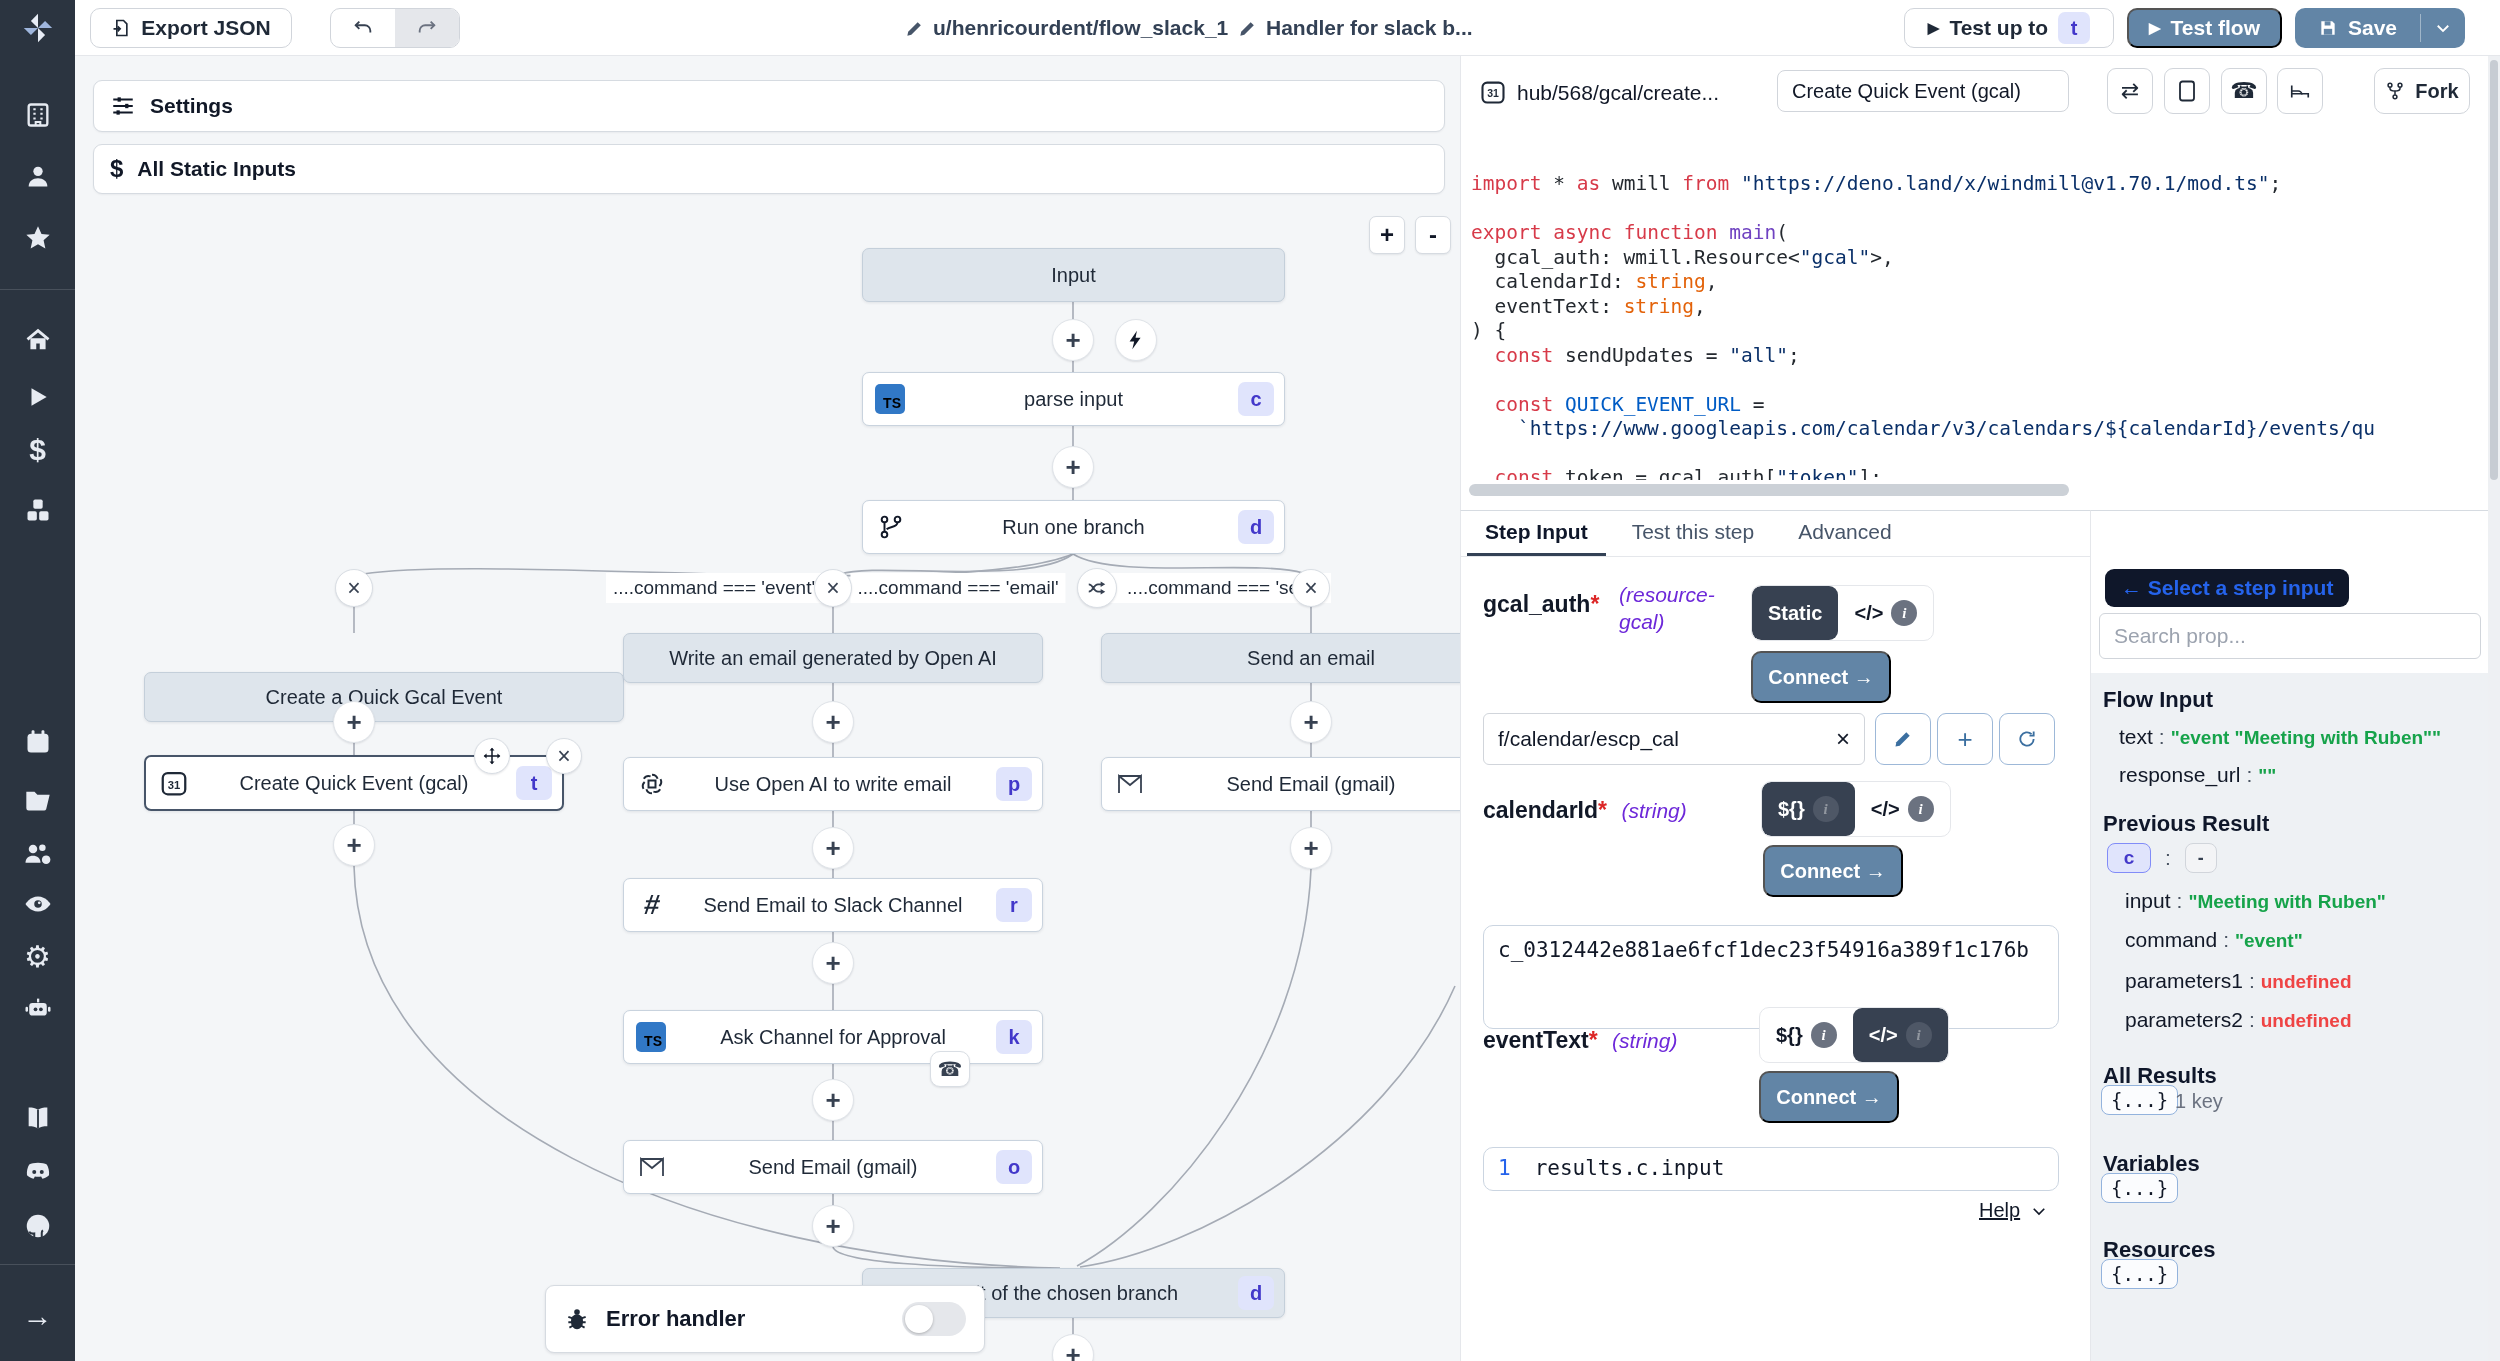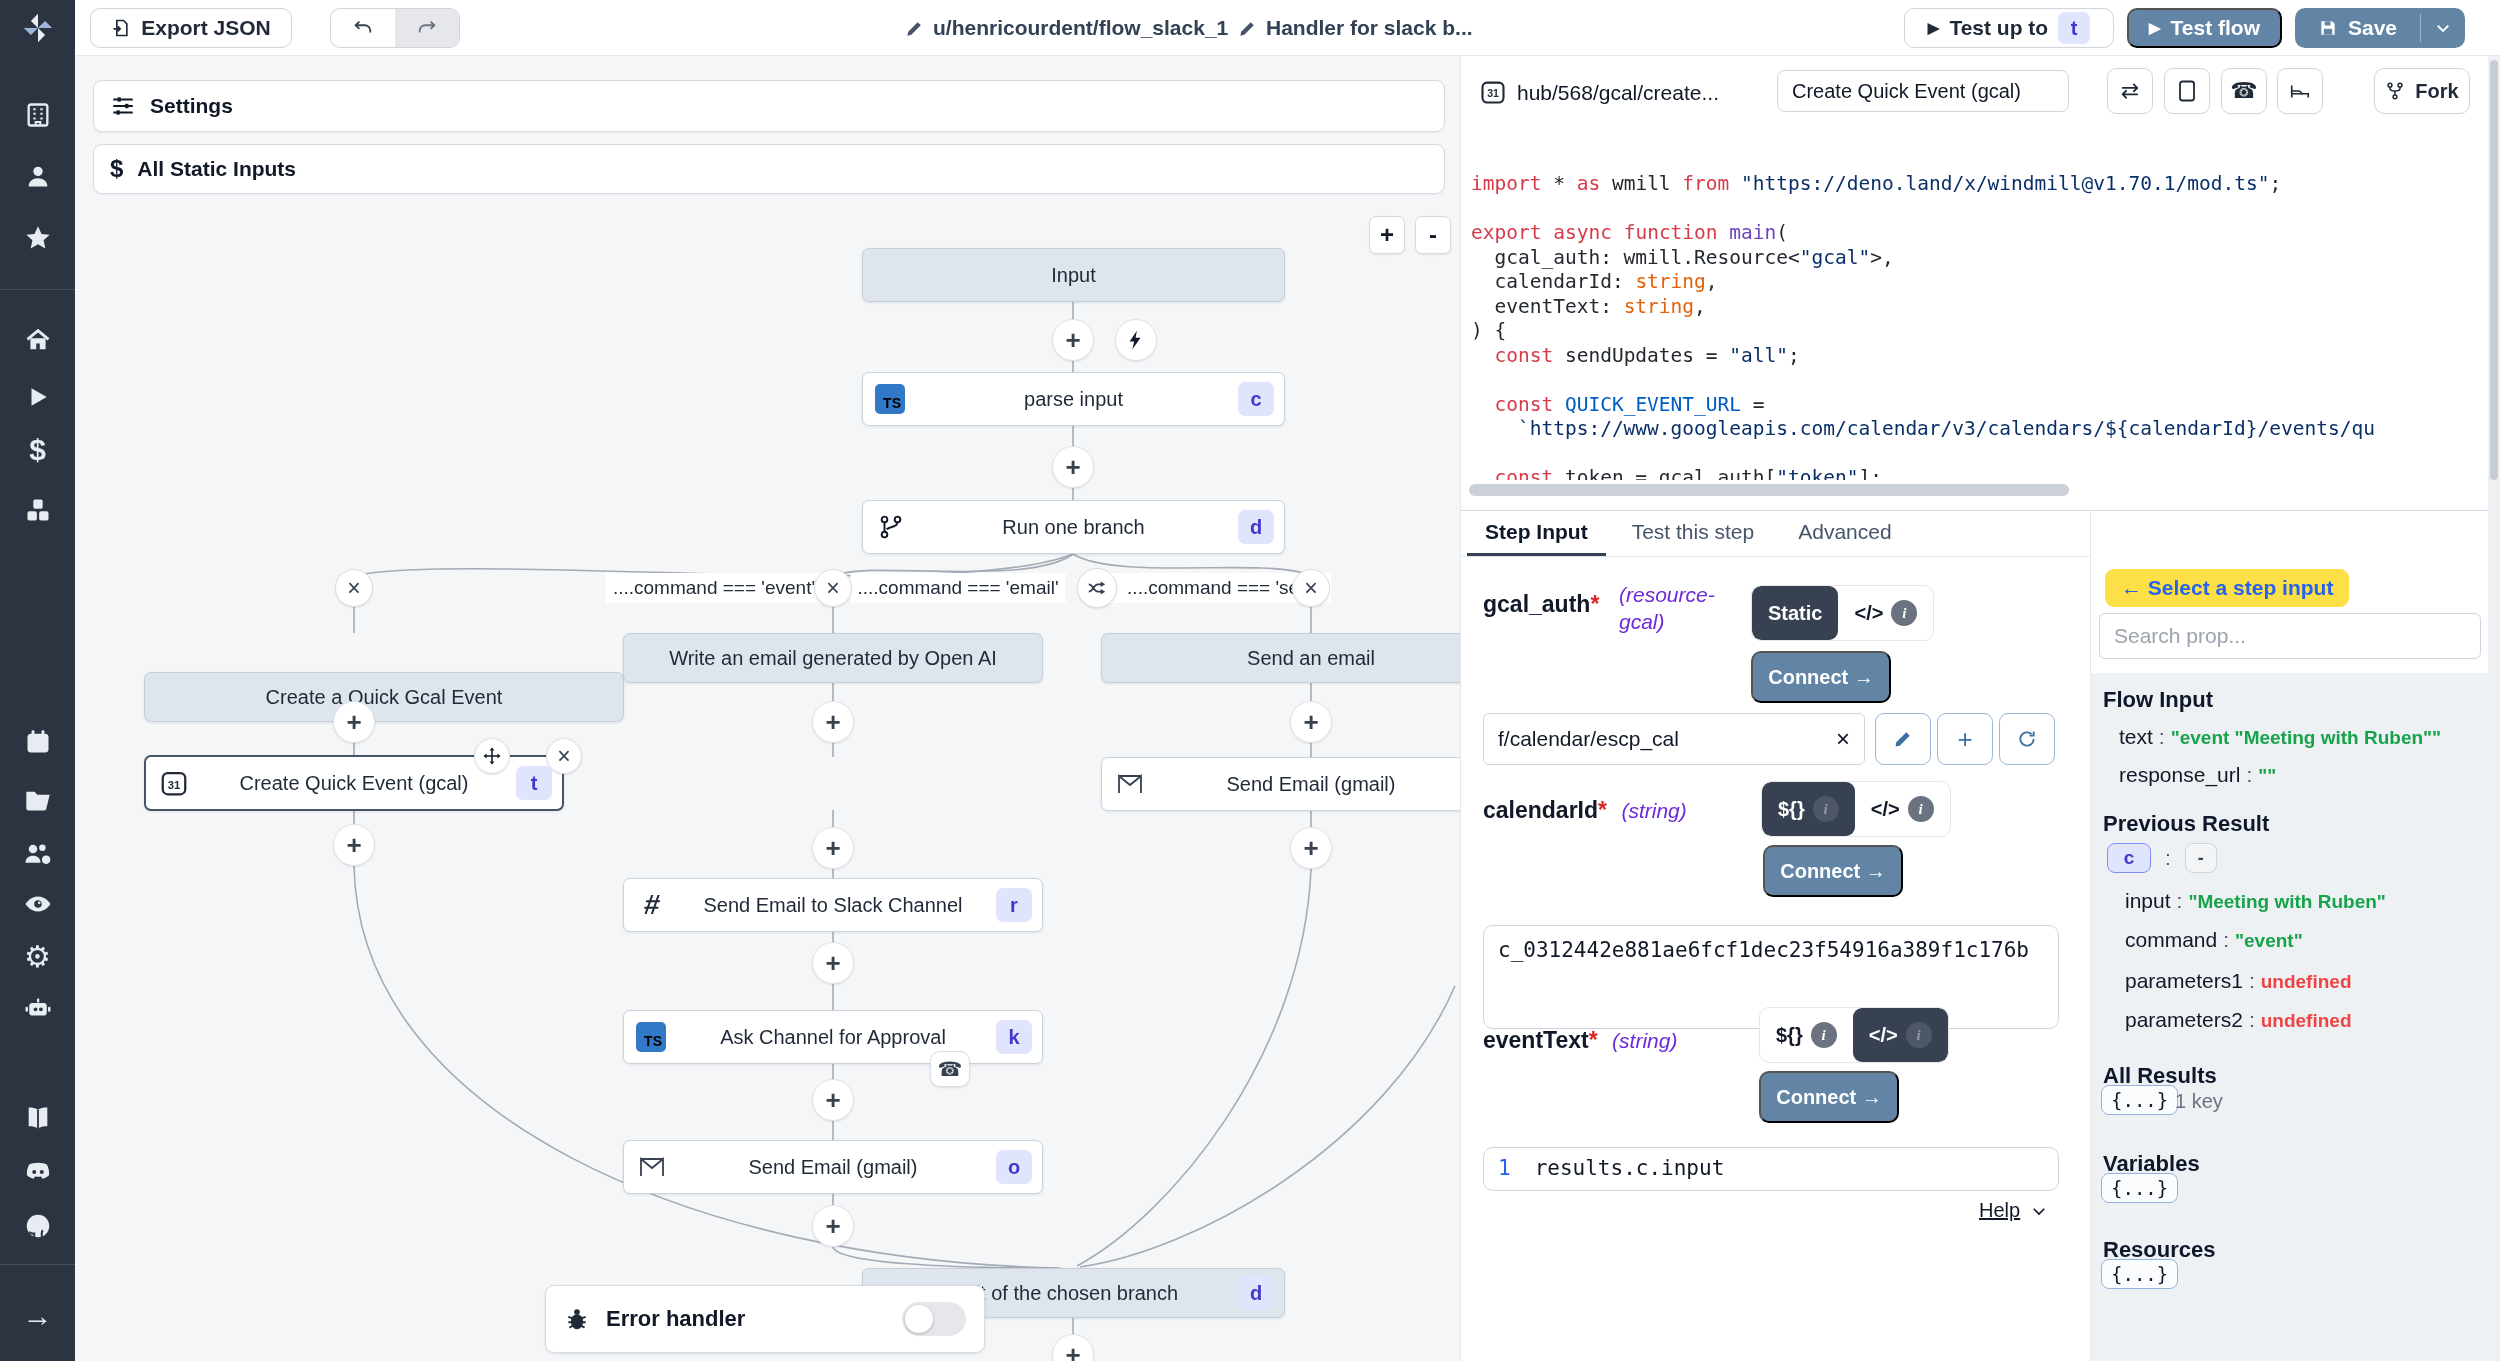--- a/index.html
+++ b/index.html
@@ -64,21 +64,21 @@
   .segpart.dark { background:#374151; color:#fff; border-radius:9px; }
   .infoi { width:26px; height:26px; border-radius:50%; background:#6b7280; color:#fff; font-size:15px; font-weight:700; font-family:"Liberation Serif",serif; font-style:italic; display:inline-flex; align-items:center; justify-content:center; }
   .infoi.faded { opacity:.45; }
   .txtinput { position:absolute; border:1px solid #d1d5db; border-radius:6px; background:#fff; display:flex; align-items:center; padding:0 14px; font-size:21px; color:#111827; }
   .sqbtn { position:absolute; width:56px; height:52px; border:1px solid #9db8d8; border-radius:9px; background:#fff; color:#3b6fa0; display:flex; align-items:center; justify-content:center; font-size:22px; }
   .codebox { position:absolute; border:1px solid #cbd5e1; border-radius:10px; background:#fff; font-family:"DejaVu Sans Mono",monospace; font-size:21px; display:flex; align-items:flex-start; padding:12px 14px; overflow:hidden; white-space:nowrap; }
 
   
   #proppanel { position:absolute; left:2090px; top:510px; width:398px; height:851px; background:#fff; border-left:1px solid #e5e7eb; border-top:1px solid #d6dbe1; }
   #propgray { position:absolute; left:0; top:162px; right:0; bottom:0; background:#eef1f4; }
-  .pill { position:absolute; display:inline-flex; align-items:center; height:38px; padding:0 16px; background:#fde047; border-radius:9px; color:#2563eb; font-size:21px; font-weight:600; }
+  .pill { position:absolute; display:inline-flex; align-items:center; height:38px; padding:0 16px; background:#0f172a; border-radius:9px; color:#2563eb; font-size:21px; font-weight:600; }
   .ptitle { position:absolute; font-size:22px; font-weight:700; color:#0f172a; }
   .prow { position:absolute; font-size:21px; color:#111827; white-space:nowrap; }
   .prow .colon { color:#4b5563; padding:0 6px; }
   .vgreen { color:#16a34a; font-weight:700; font-size:19px; }
   .vred { color:#ef4444; font-weight:700; font-size:19px; }
   .chip { position:absolute; border:1.5px solid #93b3dd; border-radius:8px; background:#fbfcfe; font-family:"DejaVu Sans Mono",monospace; font-size:19px; color:#111827; padding:3px 9px; display:inline-flex; }
   .keybadge { display:inline-flex; align-items:center; justify-content:center; width:44px; height:30px; border:1.5px solid #818cf8; border-radius:8px; background:#e0e4fc; color:#4338ca; font-weight:700; font-size:19px; }
   .dashbadge { display:inline-flex; align-items:center; justify-content:center; width:32px; height:30px; border:1px solid #d1d5db; border-radius:8px; background:#f3f4f6; color:#374151; font-weight:700; font-size:18px; }
 
   
@@ -377,20 +377,37 @@
     </div>
     <div class="smcirc" style="left:399px;top:682px;width:36px;height:36px;z-index:6;">
         <svg class="ic" width="20" height="20" viewBox="0 0 24 24">
           <path d="M12 3v18M3 12h18" stroke="#111827" stroke-width="1.8"></path>
           <path d="M12 2l-3 3.5h6zM12 22l-3-3.5h6zM2 12l3.5-3v6zM22 12l-3.5-3v6z" fill="#111827"></path>
         </svg>
       </div>
     <div class="smcirc" style="left:471px;top:682px;width:36px;height:36px;z-index:6;">×</div>
     <div class="pluscirc" style="left:258px;top:768px;">+</div>
 
+    <div class="node" style="left:548px;top:701px;width:420px;z-index:2;">
+      <span class="nicon">
+          <svg class="ic" width="28" height="28" viewBox="0 0 24 24">
+            <g stroke="#1f2937" stroke-width="1.7" fill="none">
+              <path d="M12 4a5 5 0 014.8 3.5"></path>
+              <path d="M19.3 7.8a5 5 0 01-1 5.9"></path>
+              <path d="M19 16.5a5 5 0 01-5.8 2"></path>
+              <path d="M12 20a5 5 0 01-4.8-3.5"></path>
+              <path d="M4.7 16.2a5 5 0 011-5.9"></path>
+              <path d="M5 7.5a5 5 0 015.8-2"></path>
+              <path d="M9 9l6 0 0 6-6 0z"></path>
+            </g>
+          </svg>
+        </span>
+      <span class="nlabel">Use Open AI to write email</span>
+      <span class="nbadge">p</span>
+    </div>
     <div class="pluscirc" style="left:737px;top:771px;">+</div>
     <div class="node" style="left:548px;top:822px;width:420px;z-index:2;">
       <span class="nicon" style="font-size:28px;font-weight:800;color:#1f2937;transform:skewX(-8deg);">#</span>
       <span class="nlabel">Send Email to Slack Channel</span>
       <span class="nbadge">r</span>
     </div>
     <div class="pluscirc" style="left:737px;top:886px;">+</div>
     <div class="node" style="left:548px;top:954px;width:420px;z-index:2;">
       <span class="nicon tsicon">TS</span>
       <span class="nlabel">Ask Channel for Approval</span>

